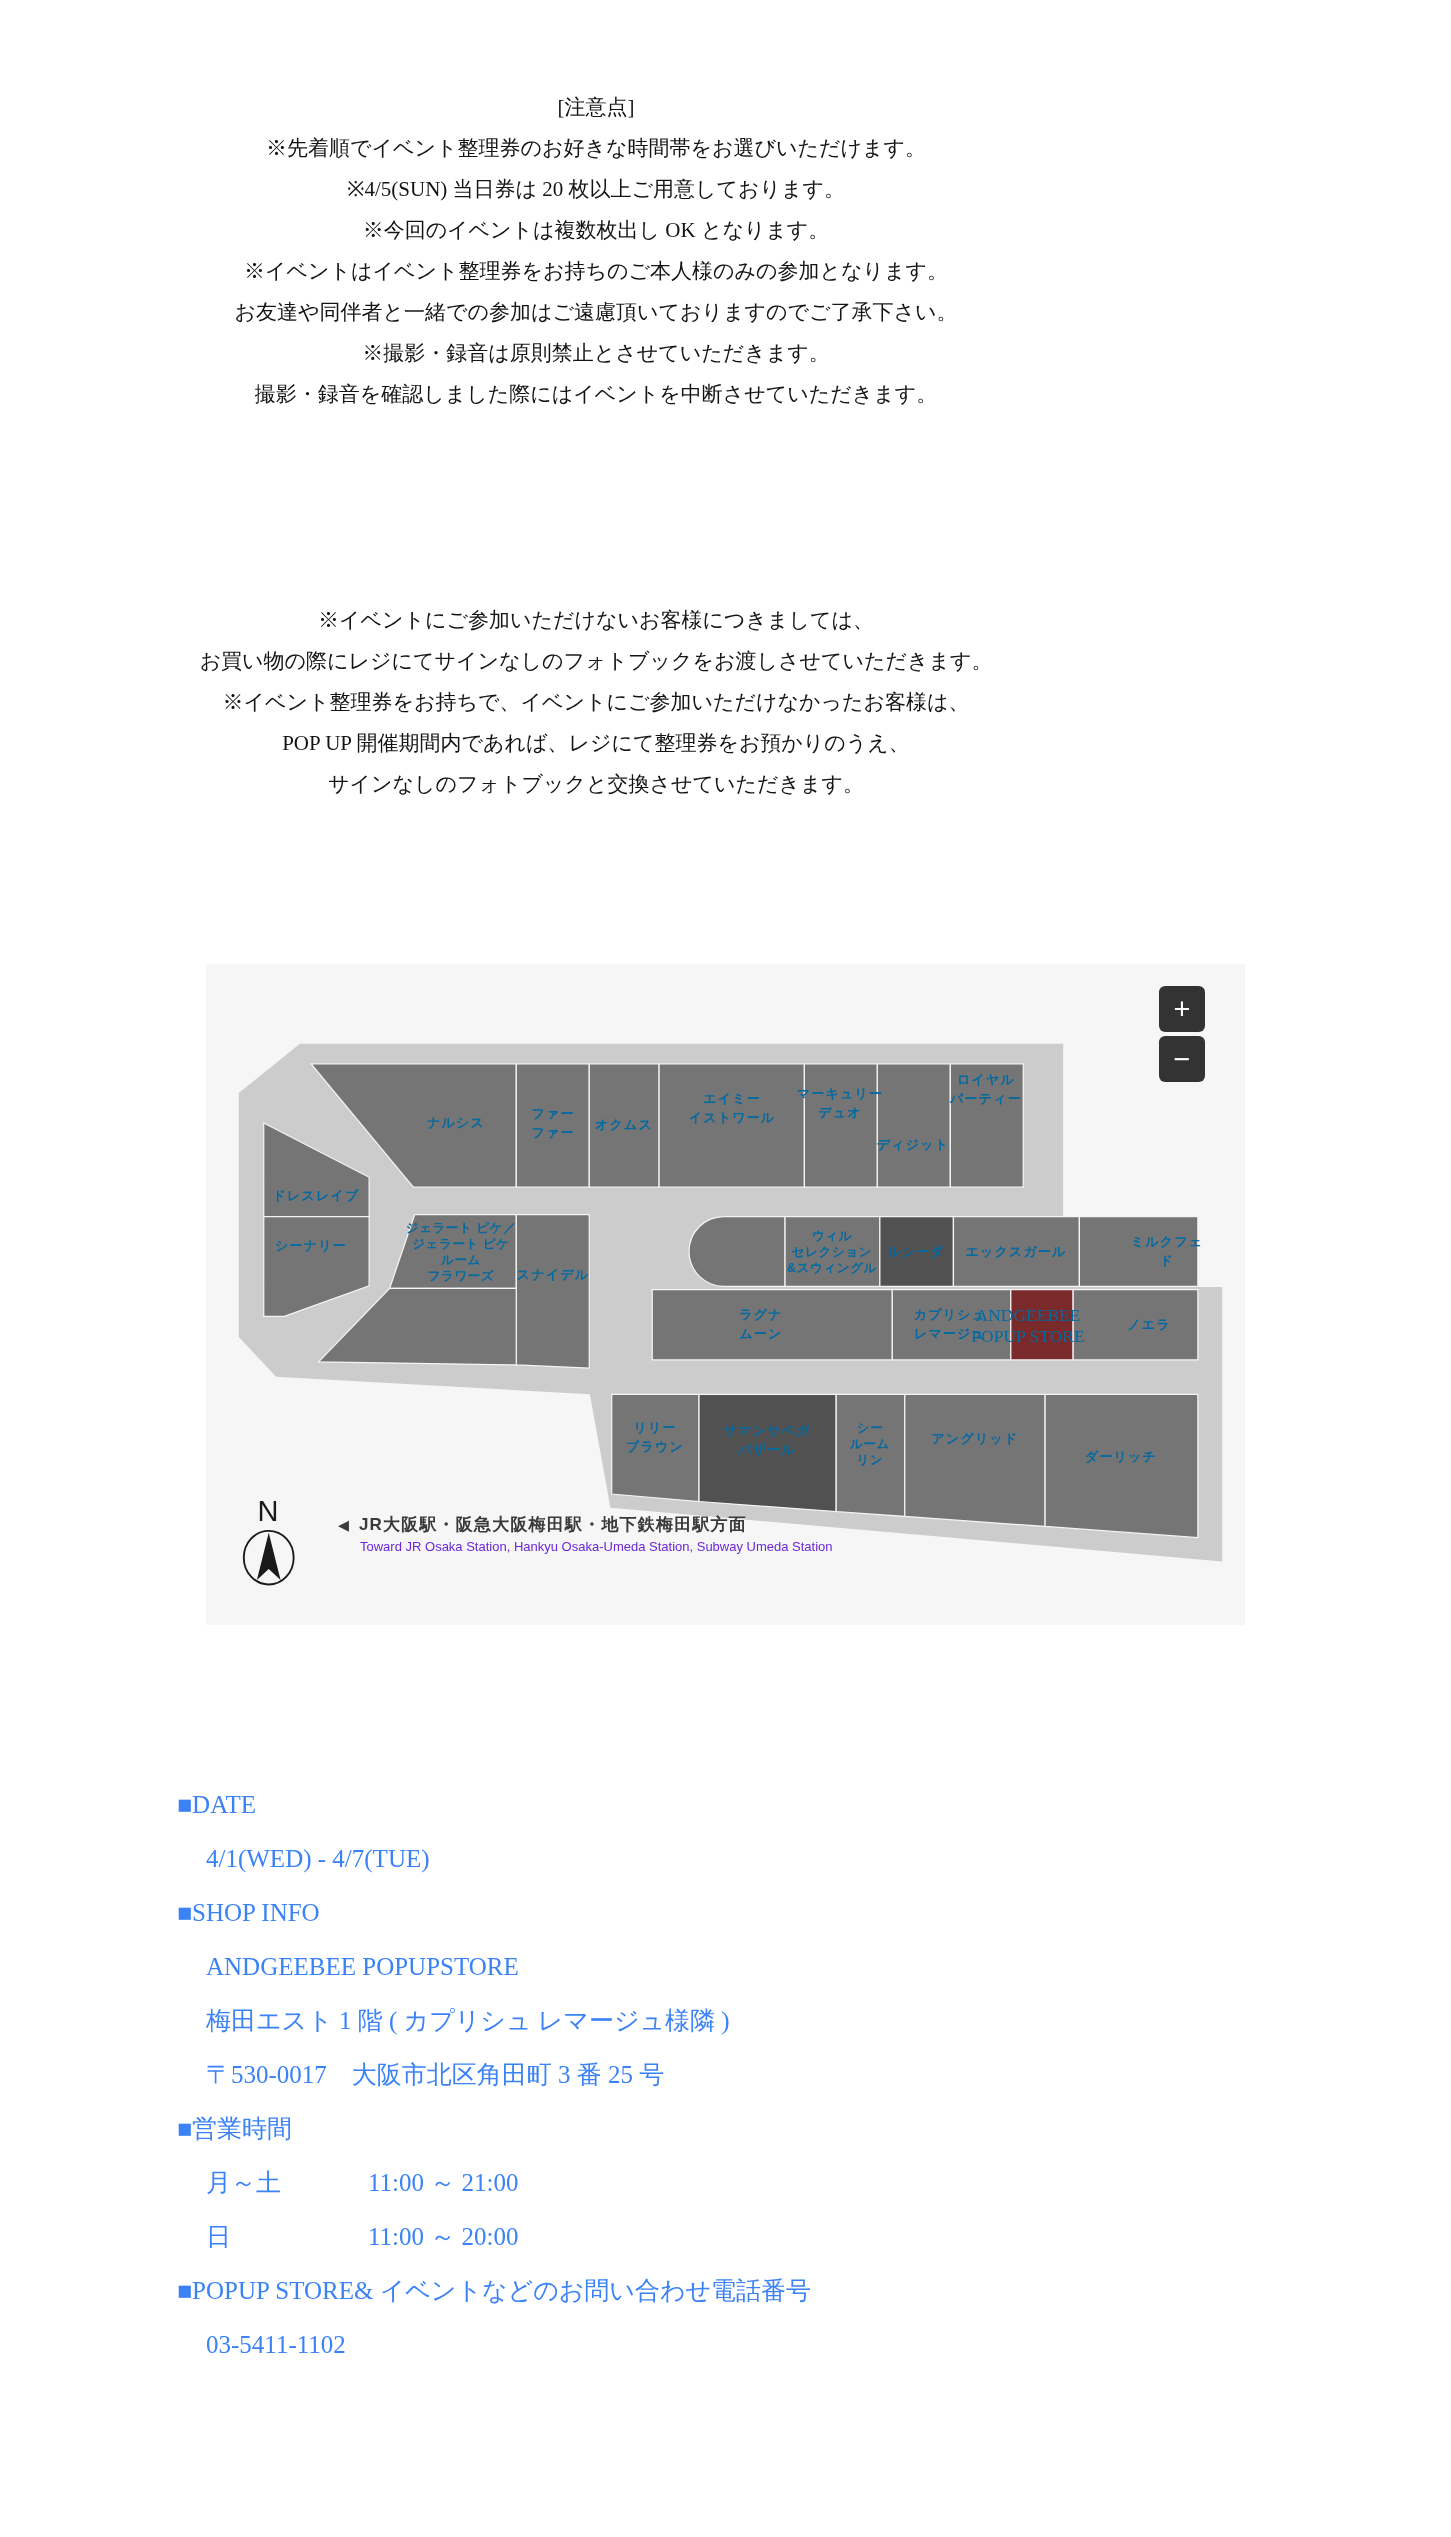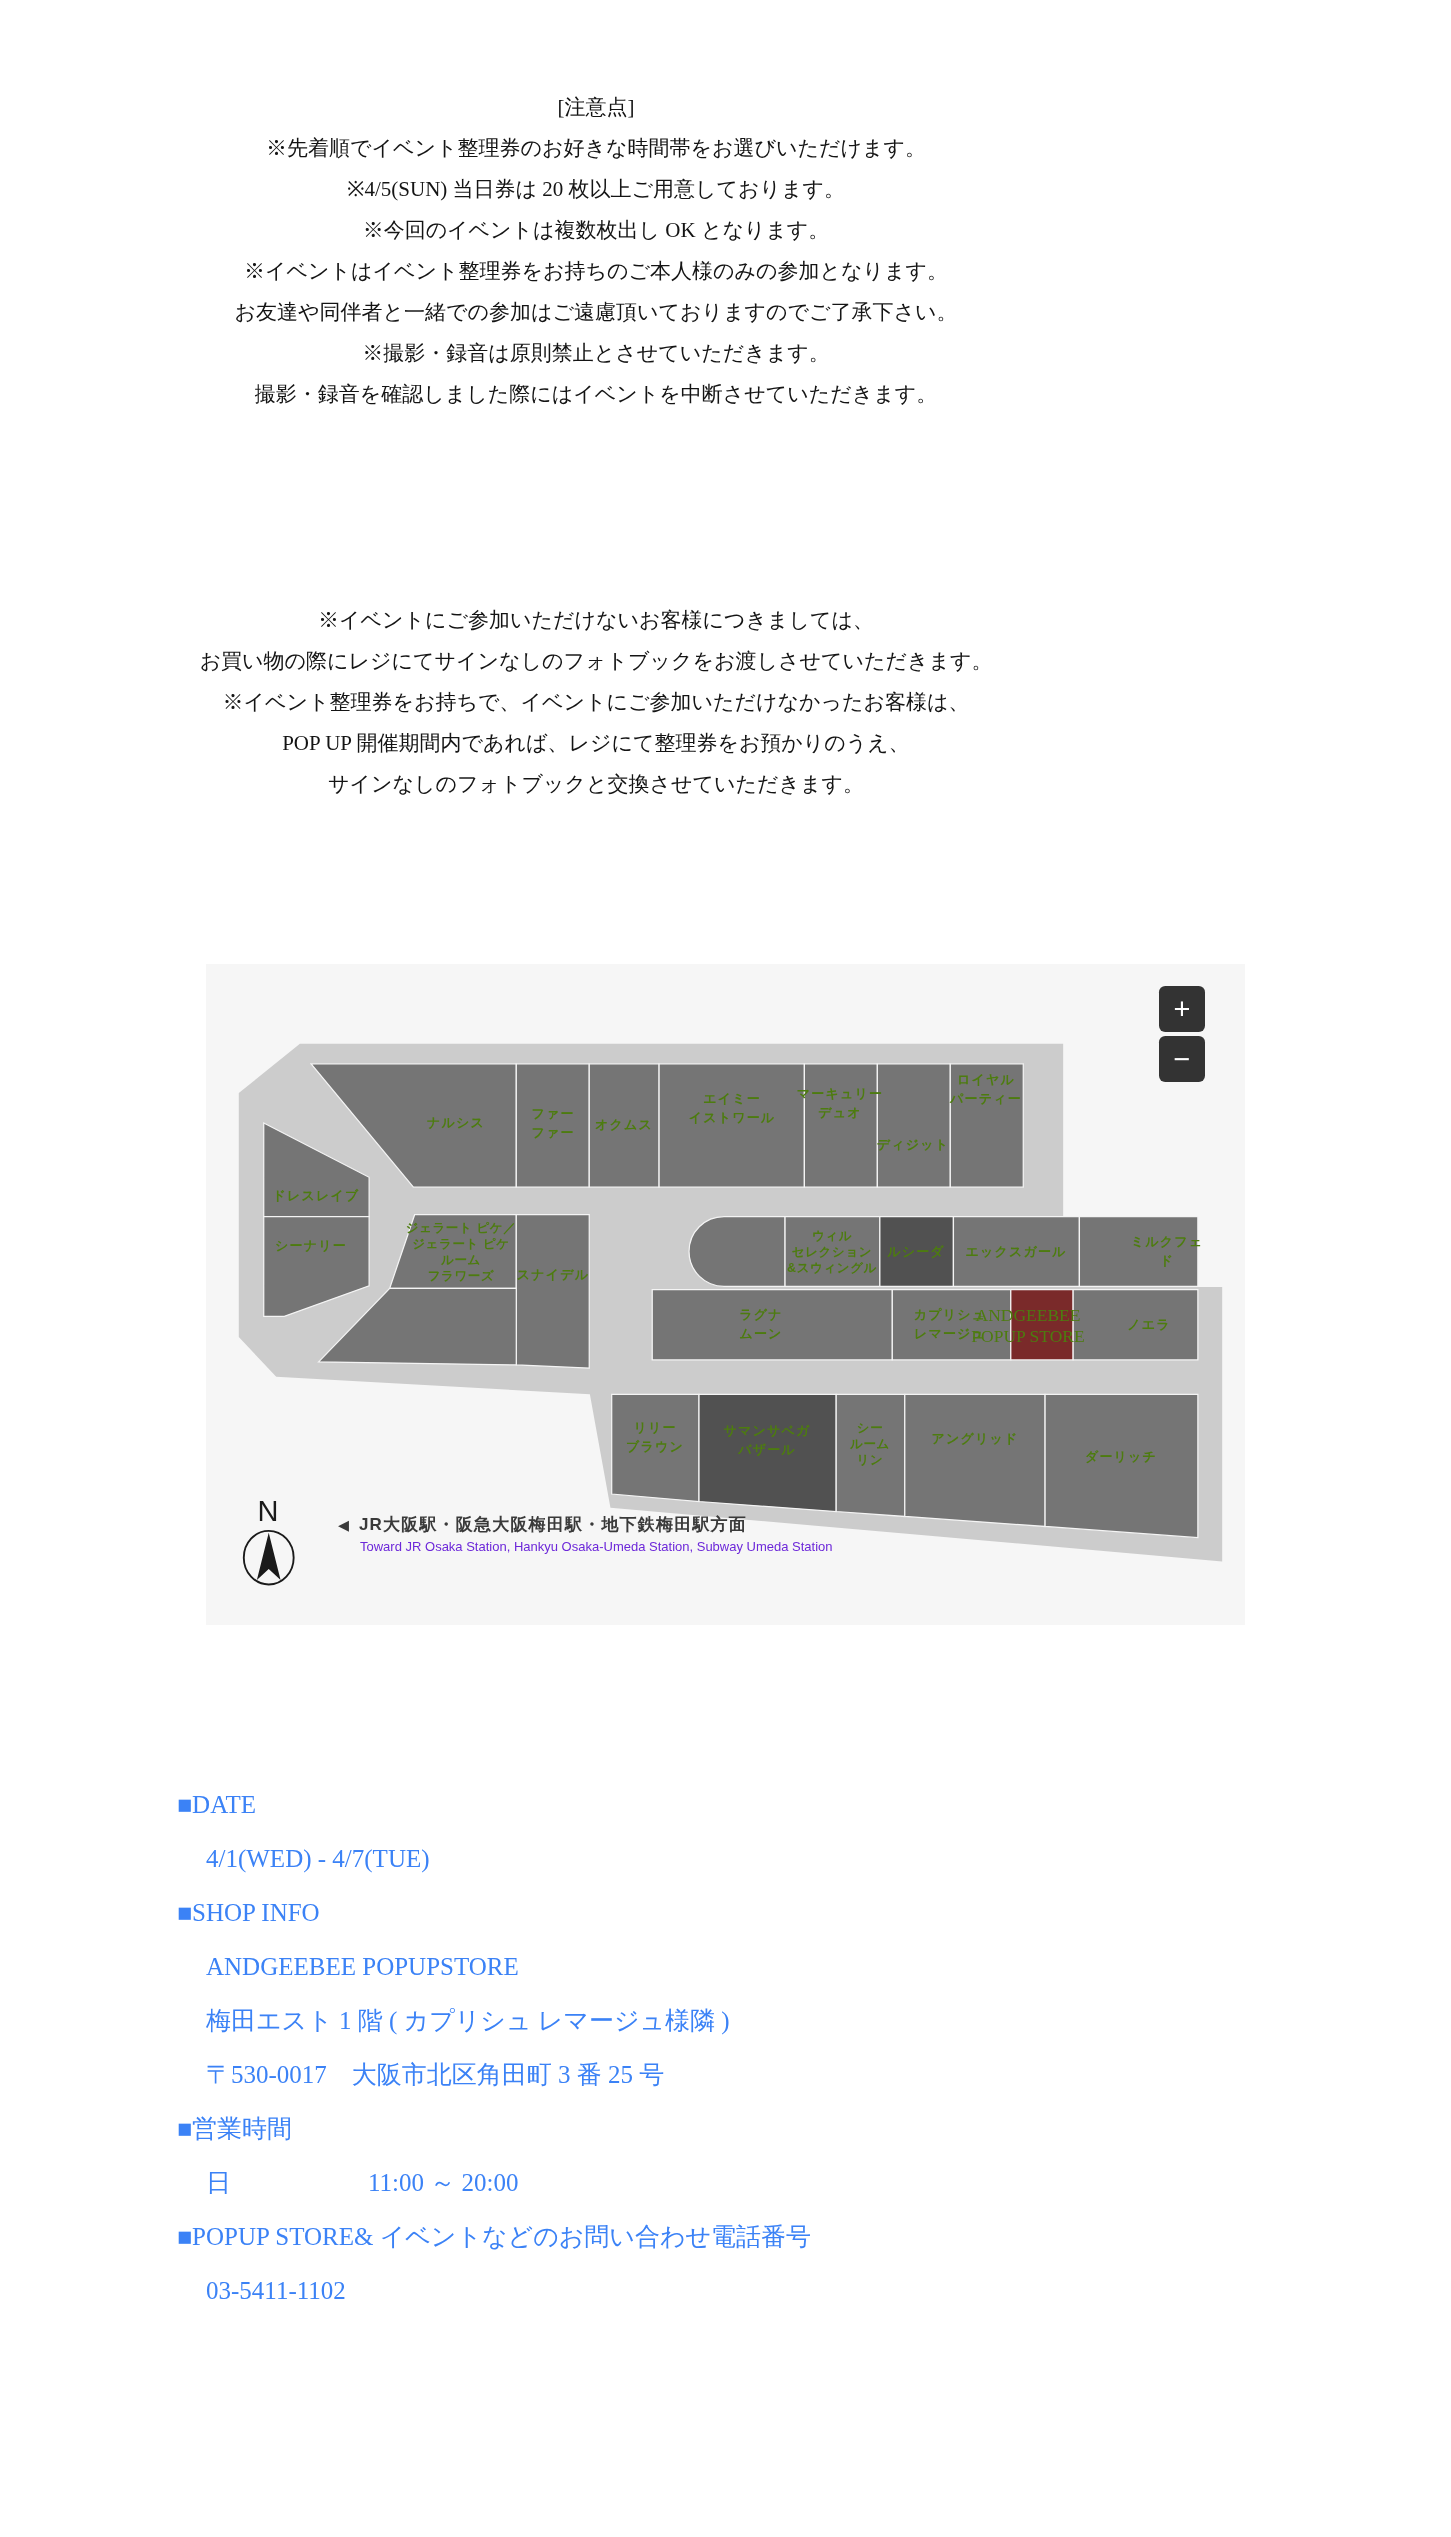--- a/index.html
+++ b/index.html
@@ -3,21 +3,21 @@
 <meta charset="utf-8">
 <style>
   html,body{margin:0;padding:0;}
   body{width:1452px;height:2538px;position:relative;background:#ffffff;overflow:hidden;}
   .center-block{position:absolute;left:0;width:1192px;text-align:center;color:#141414;
     font-family:"Liberation Serif","DejaVu Serif",serif;font-size:21px;}
   .center-block .tline{line-height:41px;white-space:nowrap;}
   
   #map{position:absolute;left:206px;top:964px;width:1039px;height:661px;background:#f6f6f6;}
   #map svg{position:absolute;left:0;top:0;}
-  .mlabel{position:absolute;transform:translate(-50%,-50%);color:#4d7c0f;
+  .mlabel{position:absolute;transform:translate(-50%,-50%);color:#0369a1;
     font-family:"Liberation Sans","DejaVu Sans",sans-serif;font-weight:bold;
     font-size:13px;line-height:18.7px;letter-spacing:1.2px;text-align:center;
     white-space:pre-line;pointer-events:none;}
   .mlabel.sm{font-size:12.5px;line-height:16px;letter-spacing:0.6px;}
   .mlabel.brand{font-family:"Liberation Serif","DejaVu Serif",serif;font-weight:400;
     font-size:17.5px;line-height:21px;letter-spacing:0;width:187px;}
   .zoombtn{position:absolute;left:953px;width:46px;height:46px;background:#333333;
     border:none;border-radius:6.2px;color:#ffffff;font-size:29px;line-height:46px;
     text-align:center;font-family:"Liberation Sans",sans-serif;padding:0;cursor:pointer;}
   .dircap-jp{position:absolute;left:132px;top:549px;font-family:"Liberation Sans","DejaVu Sans",sans-serif;
@@ -153,19 +153,23 @@
 
 <div id="info">
   <div class="iline">■DATE</div>
   <div class="iline indent">4/1(WED) - 4/7(TUE)</div>
   <div class="iline">■SHOP INFO</div>
   <div class="iline indent">ANDGEEBEE POPUPSTORE</div>
   <div class="iline indent">梅田エスト 1 階 ( カプリシュ レマージュ様隣 )</div>
   <div class="iline indent">〒530-0017　大阪市北区角田町 3 番 25 号</div>
   <div class="iline">■営業時間</div>
   <div class="iline indent hrow">
+    <span class="days">月～土</span>
+    <span>11:00 ～ 21:00</span>
+  </div>
+  <div class="iline indent hrow">
     <span class="days">日</span>
     <span>11:00 ～ 20:00</span>
   </div>
   <div class="iline">■POPUP STORE&amp; イベントなどのお問い合わせ電話番号</div>
   <div class="iline indent">03-5411-1102</div>
 </div>
 
 
 </body></html>

